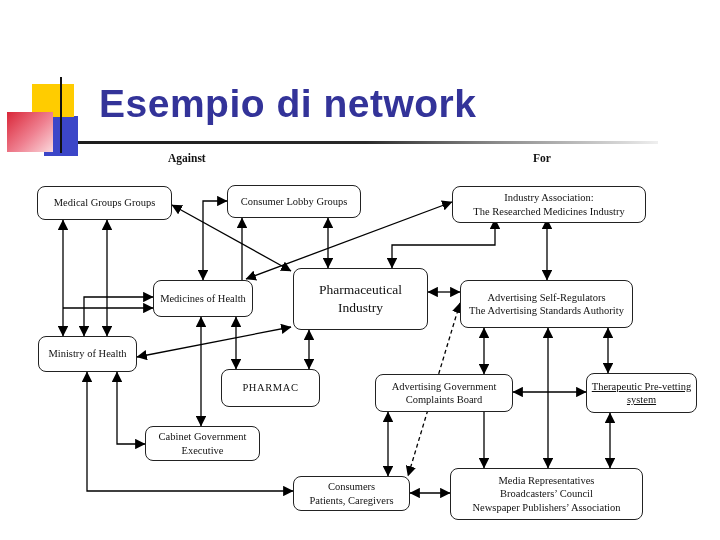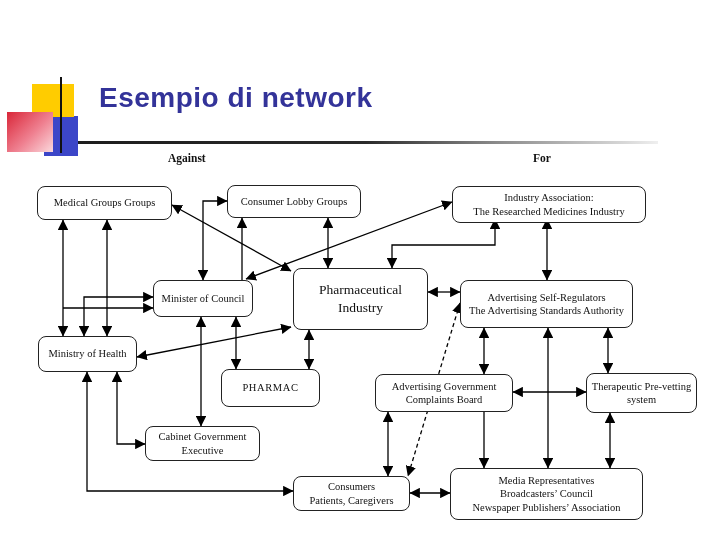--- a/index.html
+++ b/index.html
@@ -1,20 +1,20 @@
 <!DOCTYPE html>
 <html><head>
 <meta charset="utf-8">
 <style>
   html,body{margin:0;padding:0;background:#fff;}
   #slide{position:relative;width:720px;height:540px;background:#ffffff;overflow:hidden;
          font-family:"Liberation Serif","DejaVu Serif",serif;}
   
   .title{position:absolute;left:99px;top:82px;font-family:"Liberation Sans","DejaVu Sans",sans-serif;
-         font-size:28px;font-weight:600;color:#333399;letter-spacing:0.5px;white-space:nowrap;z-index:6;}
+         font-size:39px;font-weight:600;color:#333399;letter-spacing:0.5px;white-space:nowrap;z-index:6;}
   .sq{position:absolute;z-index:3;}
   .sq-yellow{left:32px;top:84px;width:42px;height:33px;background:#ffcc00;z-index:3;}
   .sq-blue{left:44px;top:116px;width:34px;height:40px;background:#3c46c8;z-index:2;}
   .sq-red{left:7px;top:112px;width:46px;height:40px;
           background:linear-gradient(135deg,#d92638 0%,#ef8090 55%,#fbd9dd 100%);z-index:4;}
   .vline{position:absolute;left:60px;top:77px;width:2px;height:76px;background:#111;z-index:5;}
   .hrule{position:absolute;left:8px;top:141px;width:650px;height:3px;z-index:1;
          background:linear-gradient(to right,#1a1a1a 0%,#2a2a2a 55%,#8a8a8a 75%,#d8d8d8 95%,#efefef 100%);}
   
   svg.wires{position:absolute;left:0;top:0;z-index:1;}
@@ -81,41 +81,41 @@
     <span>Medical Groups Groups</span>
   </div>
   <div class="node" style="left:227px;top:185px;width:134px;height:33px;">
     <span>Consumer Lobby Groups</span>
   </div>
   <div class="node" style="left:452px;top:186px;width:194px;height:37px;">
     <span>Industry Association:</span>
     <span>The Researched Medicines Industry</span>
   </div>
   <div class="node" style="left:153px;top:280px;width:100px;height:37px;">
-    <span>Minister of Council</span>
+    <span>Medicines of Health</span>
   </div>
   <div class="node big" style="left:293px;top:268px;width:135px;height:62px;">
     <span>Pharmaceutical</span>
     <span>Industry</span>
   </div>
   <div class="node" style="left:460px;top:280px;width:173px;height:48px;">
     <span>Advertising Self-Regulators</span>
     <span>The Advertising Standards Authority</span>
   </div>
   <div class="node" style="left:38px;top:336px;width:99px;height:36px;">
     <span>Ministry of Health</span>
   </div>
   <div class="node" style="left:221px;top:369px;width:99px;height:38px;letter-spacing:0.6px;">
     <span>PHARMAC</span>
   </div>
   <div class="node" style="left:375px;top:374px;width:138px;height:38px;">
     <span>Advertising Government</span>
     <span>Complaints Board</span>
   </div>
-  <div class="node" style="left:586px;top:373px;width:111px;height:40px;">
+  <div class="node" style="left:586px;top:373px;width:111px;height:40px;text-decoration:underline;">
     <span>Therapeutic Pre-vetting</span>
     <span>system</span>
   </div>
   <div class="node" style="left:145px;top:426px;width:115px;height:35px;">
     <span>Cabinet Government</span>
     <span>Executive</span>
   </div>
   <div class="node" style="left:293px;top:476px;width:117px;height:35px;">
     <span>Consumers</span>
     <span>Patients, Caregivers</span>

